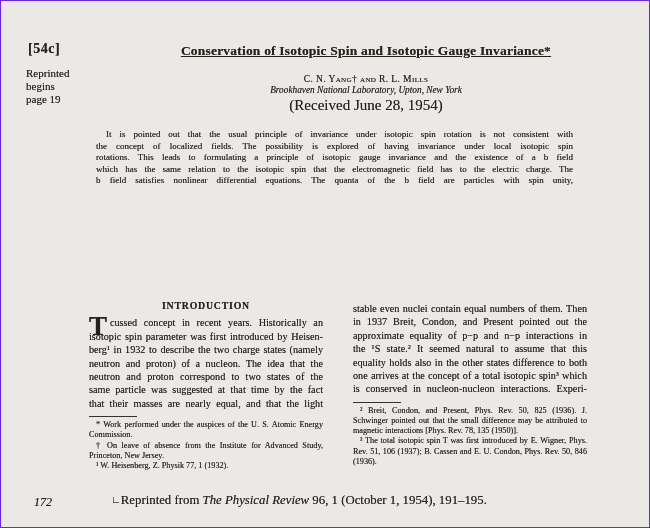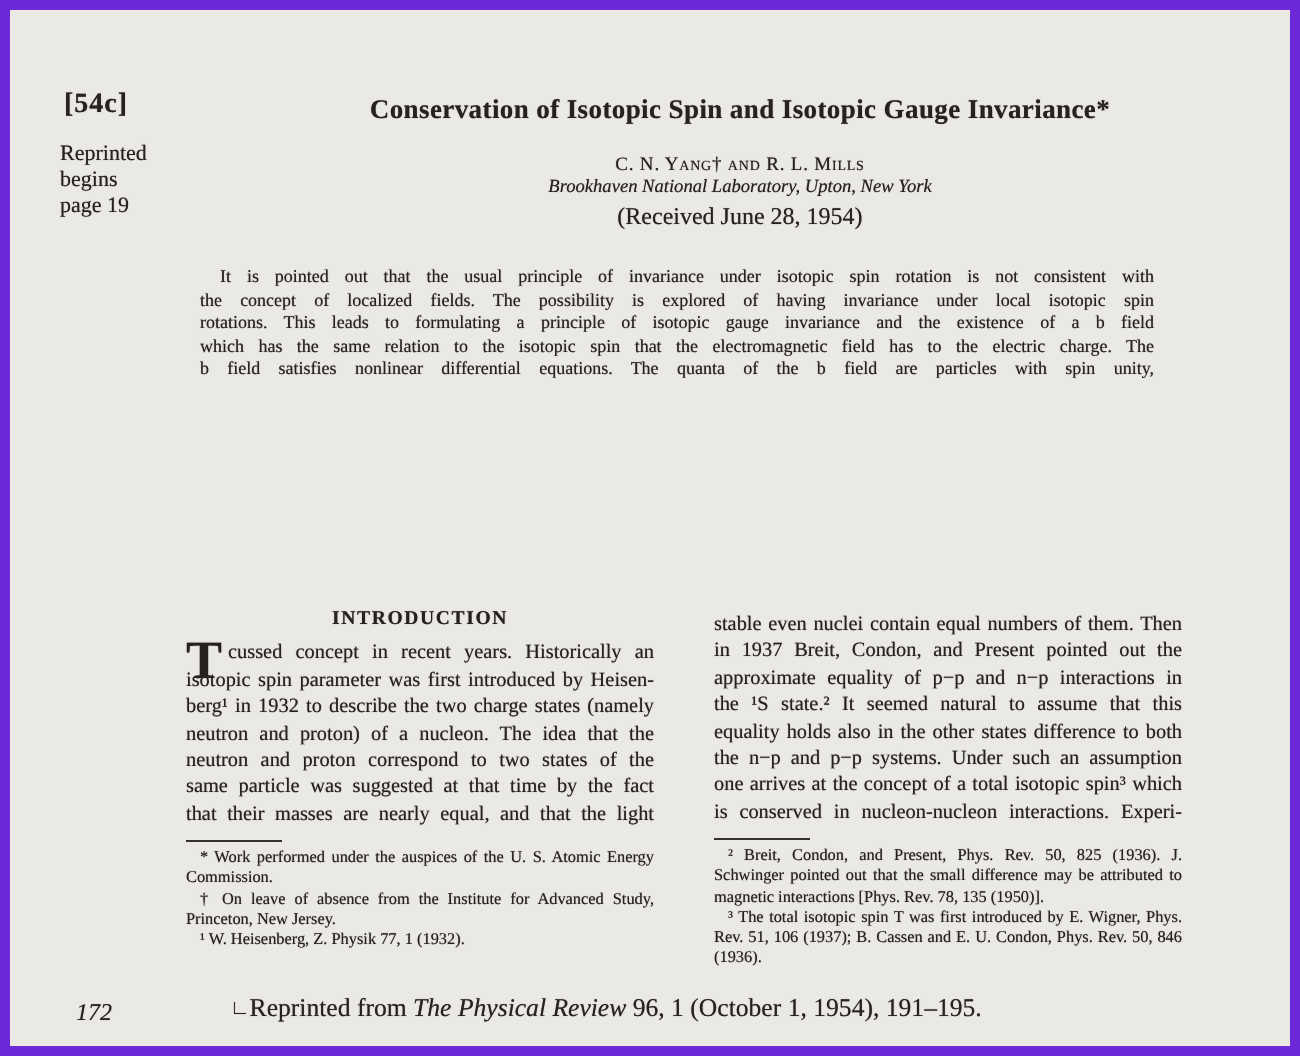--- a/index.html
+++ b/index.html
@@ -1,35 +1,35 @@
 <!DOCTYPE html>
 <html><head>
 <meta charset="utf-8">
 <style>
   html,body{margin:0;padding:0;background:#d6d5d1;}
   .page{
     position:relative;
     width:650px;height:528px;
     background:#eae9e5;
-    border:5px solid #6d28d9;
+    border:1px solid #6d28d9;
     box-sizing:border-box;
     font-family:"Liberation Serif", serif;
     color:#26231f;
     overflow:hidden;
     text-shadow:0 0 0.45px rgba(45,40,34,.65);
     padding-left:32px;
   }
   
   .margin-ref{position:absolute;left:27px;top:40px;font-size:14px;font-weight:bold;letter-spacing:.5px;}
   .commentary{position:absolute;left:25px;top:66px;font-size:11px;line-height:13px;}
   
-  .title{position:absolute;left:120px;top:42px;width:490px;text-align:center;font-weight:bold;font-size:13.5px;letter-spacing:.2px;}
+  .title{position:absolute;left:120px;top:42px;width:490px;text-align:center;font-weight:bold;font-size:13.5px;letter-spacing:.2px;text-decoration:underline;}
   .authors{position:absolute;left:120px;top:73px;width:490px;text-align:center;font-size:9.5px;font-variant:small-caps;letter-spacing:.4px;}
   .affil{position:absolute;left:120px;top:84px;width:490px;text-align:center;font-size:9.3px;font-style:italic;}
-  .received{position:absolute;left:120px;top:96px;width:490px;text-align:center;font-size:12px;}
+  .received{position:absolute;left:120px;top:96px;width:490px;text-align:center;font-size:15px;}
   
   .abstract{position:absolute;left:95px;top:128px;width:477px;font-size:9px;line-height:11.6px;}
   .abstract .ln{text-align:justify;text-align-last:justify;white-space:normal;}
   .abstract .ln.first{text-indent:10px;}
   .abstract .ln.last{text-align-last:left;}
   
   .cols{position:absolute;left:88px;top:298px;width:498px;display:flex;gap:30px;}
   .col{flex:1;font-size:10.2px;line-height:13.4px;position:relative;}
   .col-right{padding-top:3px;}
   .sec-head{text-align:center;font-weight:bold;font-size:9.8px;letter-spacing:.8px;margin-bottom:4px;}
@@ -89,21 +89,20 @@
         <p>¹ W. Heisenberg, Z. Physik 77, 1 (1932).</p>
       </div>
     </div>
 
     <div class="col col-right">
       <div class="bl">stable even nuclei contain equal numbers of them. Then</div>
       <div class="bl">in 1937 Breit, Condon, and Present pointed out the</div>
       <div class="bl">approximate equality of p−p and n−p interactions in</div>
       <div class="bl">the ¹S state.² It seemed natural to assume that this</div>
       <div class="bl">equality holds also in the other states difference to both</div>
-      <div class="bl">the n−p and p−p systems. Under such an assumption</div>
       <div class="bl">one arrives at the concept of a total isotopic spin³ which</div>
       <div class="bl">is conserved in nucleon-nucleon interactions. Experi-</div>
       <div class="fn-rule"></div>
       <div class="fns">
         <p>² Breit, Condon, and Present, Phys. Rev. 50, 825 (1936). J. Schwinger pointed out that the small difference may be attributed to magnetic interactions [Phys. Rev. 78, 135 (1950)].</p>
         <p>³ The total isotopic spin T was first introduced by E. Wigner, Phys. Rev. 51, 106 (1937); B. Cassen and E. U. Condon, Phys. Rev. 50, 846 (1936).</p>
       </div>
     </div>
 
   </div>

